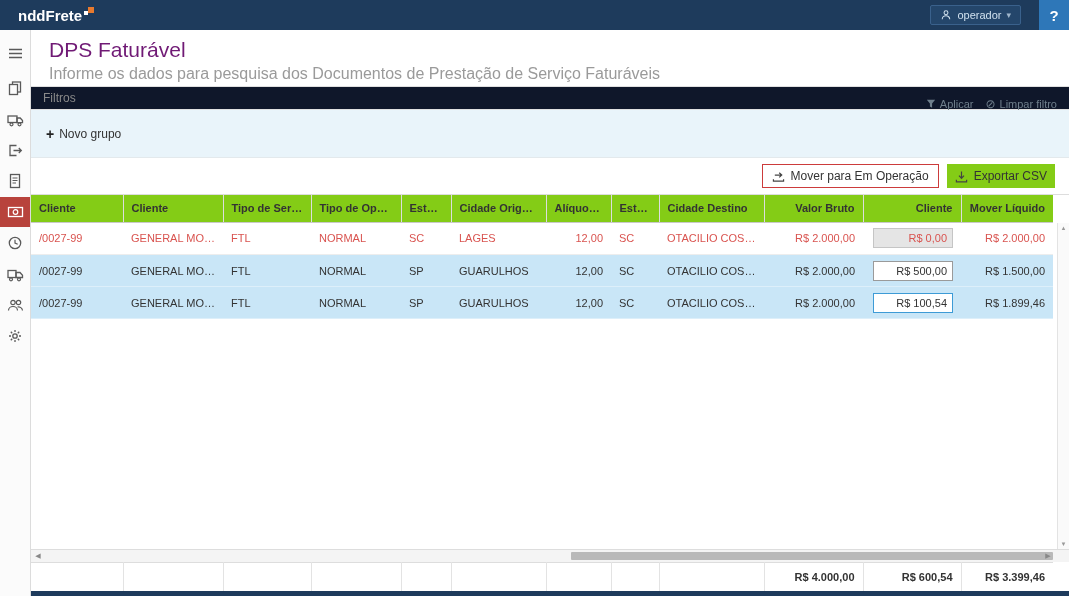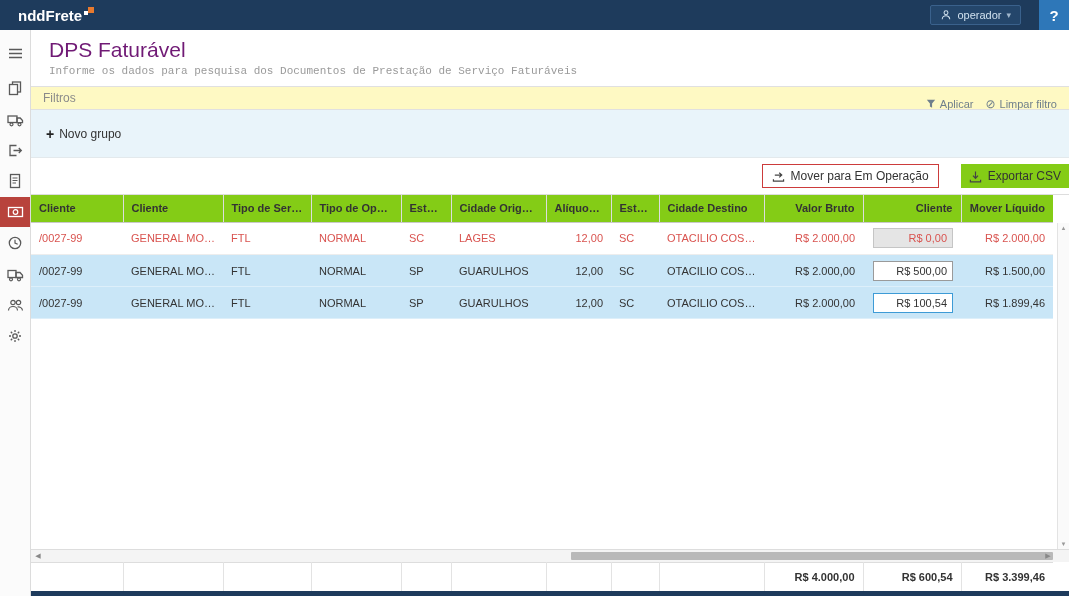--- a/index.html
+++ b/index.html
@@ -27,38 +27,38 @@
     justify-content:center; color:#5a5a5a; cursor:pointer; }
   .side-item:first-child { margin-bottom:5px; }
   .side-item.active { background:#b8433c; color:#fff; }
   .side-item svg { display:block; }
 
   .main { flex:1; display:flex; flex-direction:column; background:#fff; }
 
   
   .page-header { height:56px; padding:7px 0 0 18px; }
   .page-title { font-size:21px; color:#701a75; font-weight:normal; line-height:26px; }
-  .page-subtitle { font-size:11px; color:#9a9a9a; margin-top:2px;font-family:Liberation Mono, monospace; }
-
-  
-  .filters-bar { height:24px; background:#fef9c3; border-top:1px solid #e0e0e0; border-bottom:1px solid #e0e0e0;
+  .page-subtitle { font-size:16px; color:#9a9a9a; margin-top:2px; }
+
+  
+  .filters-bar { height:24px; background:#0f172a; border-top:1px solid #e0e0e0; border-bottom:1px solid #e0e0e0;
     display:flex; align-items:center; padding:0 12px; color:#8a8a8a; }
   .filters-actions { margin-left:auto; display:flex; gap:12px; align-items:flex-start;margin-top:11px; }
   .filter-action { display:flex; align-items:center; gap:4px; color:#6f7f8c; font-size:11px; cursor:pointer; }
   .filter-action .ban { font-size:12px; line-height:1; }
 
   
   .group-panel { height:48px; background:#e9f4fa; border-bottom:1px solid #e3e9ec; display:flex;
     align-items:center; padding-left:15px; }
   .new-group { display:flex; align-items:center; gap:5px; font-size:12px; color:#333; cursor:pointer; }
   .new-group .plus { font-weight:bold; font-size:14px; color:#222; line-height:1; }
 
   
-  .grid-toolbar { height:36px; display:flex; align-items:center; justify-content:flex-end; gap:22px;
-    background:#fff; }
+  .grid-toolbar { height:36px; display:flex; align-items:center; justify-content:flex-end; gap:8px;
+    padding-right:14px; background:#fff; }
   .btn-move { display:flex; align-items:center; gap:6px; background:#fff; border:1px solid #cc3b3b;
     padding:4px 9px; font-size:12px; color:#333; cursor:pointer; font-family:inherit; }
   .btn-export { display:flex; align-items:center; gap:6px; background:#84cc16; border:1px solid transparent;
     padding:4px 7px; font-size:12px; color:#333; cursor:pointer; font-family:inherit; }
 
   
   .grid-wrap { flex:1; border-top:1px solid #ddd; display:flex; flex-direction:column; position:relative; }
   table { border-collapse:collapse; table-layout:fixed; width:1022px; }
   .w1{width:92px}.w2{width:100px}.w3{width:88px}.w4{width:90px}.w5{width:50px}.w6{width:95px}
   .w7{width:65px}.w8{width:48px}.w9{width:105px}.w10{width:99px}.w11{width:98px}.w12{width:92px}

